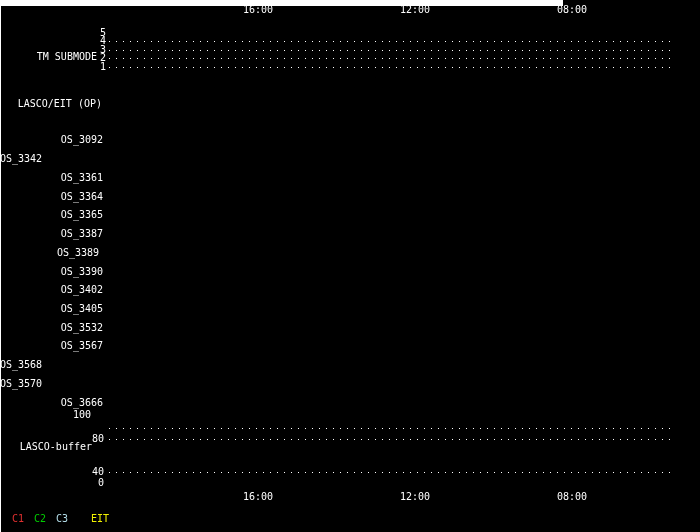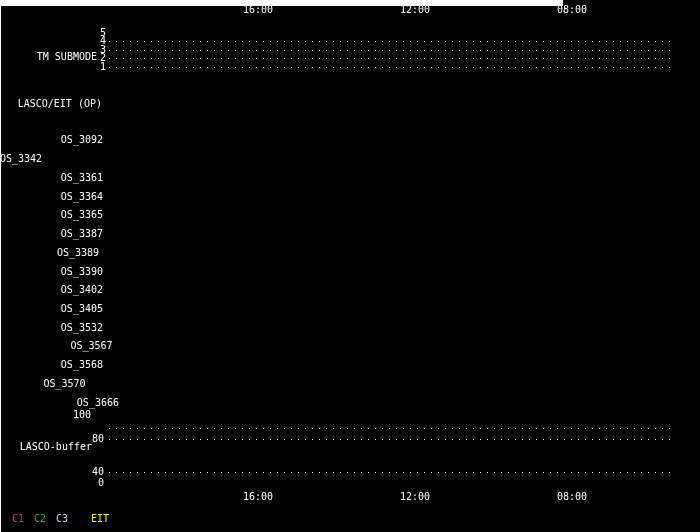--- a/index.html
+++ b/index.html
@@ -56,24 +56,24 @@
       <div class="lbl" style="left: 0px; top: 152.1px; width: 103px; text-align: left;">OS_3342</div>
       <div class="lbl" style="left: 0px; top: 170.833px; width: 103px; text-align: right;">OS_3361</div>
       <div class="lbl" style="left: 0px; top: 189.567px; width: 103px; text-align: right;">OS_3364</div>
       <div class="lbl" style="left: 0px; top: 208.3px; width: 103px; text-align: right;">OS_3365</div>
       <div class="lbl" style="left: 0px; top: 227.033px; width: 103px; text-align: right;">OS_3387</div>
       <div class="lbl" style="left: 12px; top: 245.767px; width: 103px; text-align: left; margin-left: 45px;">OS_3389</div>
       <div class="lbl" style="left: 0px; top: 264.5px; width: 103px; text-align: right;">OS_3390</div>
       <div class="lbl" style="left: 0px; top: 283.233px; width: 103px; text-align: right;">OS_3402</div>
       <div class="lbl" style="left: 0px; top: 301.967px; width: 103px; text-align: right;">OS_3405</div>
       <div class="lbl" style="left: 0px; top: 320.7px; width: 103px; text-align: right;">OS_3532</div>
-      <div class="lbl" style="left: 0px; top: 339.433px; width: 103px; text-align: center; padding-left: 40px;">OS_3567</div>
-      <div class="lbl" style="left: 0px; top: 358.167px; width: 103px; text-align: right;">OS_3568</div>
-      <div class="lbl" style="left: 0px; top: 376.9px; width: 103px; text-align: center; padding-left: 13px;">OS_3570</div>
-      <div class="lbl" style="left: 16px; top: 395.633px; width: 103px; text-align: right;">OS_3666</div>
+      <div class="lbl" style="left: 0px; top: 339.433px; width: 103px; text-align: right;">OS_3567</div>
+      <div class="lbl" style="left: 0px; top: 358.167px; width: 103px; ">OS_3568</div>
+      <div class="lbl" style="left: 0px; top: 376.9px; width: 103px; text-align: left;">OS_3570</div>
+      <div class="lbl" style="left: 0px; top: 395.633px; width: 103px; text-align: right;">OS_3666</div>
       <div class="dot" style="left: 109px; top: 428px; width: 562px;"></div>
       <div class="dot" style="left: 109px; top: 439px; width: 562px;"></div>
       <div class="dot" style="left: 109px; top: 472px; width: 562px;"></div>
       <div class="lbl" style="left: 60px; top: 408px; width: 44px; text-align: center;">100</div>
       <div class="lbl" style="left: 60px; top: 432px; width: 44px; text-align: right;">80</div>
       <div class="lbl" style="left: 60px; top: 465px; width: 44px; text-align: right;">40</div>
       <div class="lbl" style="left: 60px; top: 476px; width: 44px; text-align: right;">0</div>
     </div>
 </div>
 

